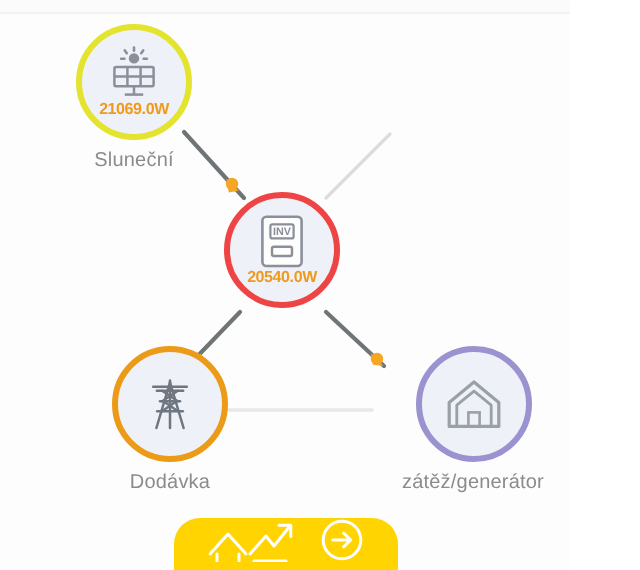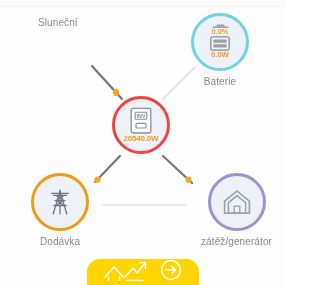--- a/index.html
+++ b/index.html
@@ -82,21 +82,21 @@
   #node-battery { left: 191px; top: 13px; }
   #node-battery .ring {
     width: 58px; height: 58px;
     border: 3px solid #6fd4dd;
   }
   #node-inverter { left: 112px; top: 96px; }
   #node-inverter .ring {
     width: 58px; height: 58px;
     border: 3px solid #ef4444;
   }
-  #node-grid { left: 31px; top: 173px; }
+  #node-grid { left: 56px; top: 173px; }
   #node-grid .ring {
     width: 58px; height: 58px;
     border: 3px solid #ec9b19;
   }
   #node-load { left: 201px; top: 173px; }
   #node-load .ring {
     width: 58px; height: 58px;
     border: 3px solid #9b93d0;
   }
 
@@ -150,43 +150,46 @@
       <circle cx="188.5" cy="179.5" r="3.1" fill="#f5a623"></circle>
       <path d="M185.5 176.5 L191.8 183.0 L186.5 182.3 Z" fill="#f5a623"></path>
     </g>
 
     <g>
       <line x1="103" y1="205" x2="186" y2="205" stroke="#e8e8e8" stroke-width="1.8" stroke-linecap="round"></line>
     </g>
   </svg>
 
   <div class="node" id="node-solar">
+    <div class="ring">
+      <span>
+        <svg class="icon-svg" width="30" height="28" viewBox="0 0 30 28">
+          <g stroke="#8a8f99" stroke-width="1.3" fill="none" stroke-linecap="round">
+            <circle cx="15" cy="6.2" r="2.6" fill="#8a8f99" stroke="none"></circle>
+            <line x1="15" y1="0.8" x2="15" y2="2.4"></line>
+            <line x1="10.4" y1="2.2" x2="11.4" y2="3.6"></line>
+            <line x1="19.6" y1="2.2" x2="18.6" y2="3.6"></line>
+            <line x1="8.6" y1="6.4" x2="10.2" y2="6.4"></line>
+            <line x1="21.4" y1="6.4" x2="19.8" y2="6.4"></line>
+          </g>
+          <g stroke="#8a8f99" stroke-width="1.25" fill="none">
+            <rect x="5.2" y="10.5" width="19.6" height="9.6" rx="0.8"></rect>
+            <line x1="11.7" y1="10.5" x2="11.7" y2="20.1"></line>
+            <line x1="18.3" y1="10.5" x2="18.3" y2="20.1"></line>
+            <line x1="5.2" y1="15.3" x2="24.8" y2="15.3"></line>
+            <line x1="15" y1="20.1" x2="15" y2="24.3"></line>
+            <line x1="10.4" y1="24.3" x2="19.6" y2="24.3"></line>
+          </g>
+        </svg>
+      </span>
+      <span class="value-text">21069.0W</span>
+    </div>
     <div class="node-caption">Sluneční</div>
   </div>
 
-  <div class="node" id="node-battery">
-    <div class="ring">
-      <span>
-        <svg class="icon-svg" width="17" height="4" viewBox="0 0 17 4">
-          <rect x="4.5" y="0.6" width="8" height="2.2" rx="0.9" fill="#9aa0a8"></rect>
-          <rect x="0.6" y="2.4" width="15.8" height="1.6" rx="0.7" fill="#9aa0a8"></rect>
-        </svg>
-      </span>
-      <span class="pct-text">0.0%</span>
-      <span>
-        <svg class="icon-svg" width="20" height="15" viewBox="0 0 20 15">
-          <rect x="0.8" y="0.8" width="18.4" height="13.4" rx="1.8" fill="none" stroke="#8a8f99" stroke-width="1.3"></rect>
-          <rect x="3.4" y="3.4" width="13.2" height="3.3" rx="0.6" fill="#9aa0a8"></rect>
-          <rect x="3.4" y="8.2" width="13.2" height="3.3" rx="0.6" fill="#9aa0a8"></rect>
-        </svg>
-      </span>
-      <span class="value-text">0.0W</span>
-    </div>
-    <div class="node-caption">Baterie</div>
-  </div>
 
   <div class="node" id="node-inverter">
     <div class="ring">
       <span>
         <svg class="icon-svg" width="24" height="28" viewBox="0 0 24 28">
           <rect x="2.2" y="1.4" width="19.6" height="24.6" rx="2" fill="#fdfdfd" stroke="#8a8f99" stroke-width="1.3"></rect>
           <rect x="6.2" y="5.2" width="11.6" height="7" rx="1" fill="none" stroke="#8a8f99" stroke-width="1.1"></rect>
           <text x="12" y="10.6" font-family="Liberation Sans, sans-serif" font-size="5.4" font-weight="bold" fill="#8a8f99" text-anchor="middle">INV</text>
           <rect x="7" y="16.4" width="10" height="4.6" rx="1" fill="none" stroke="#8a8f99" stroke-width="1.2"></rect>
         </svg>

